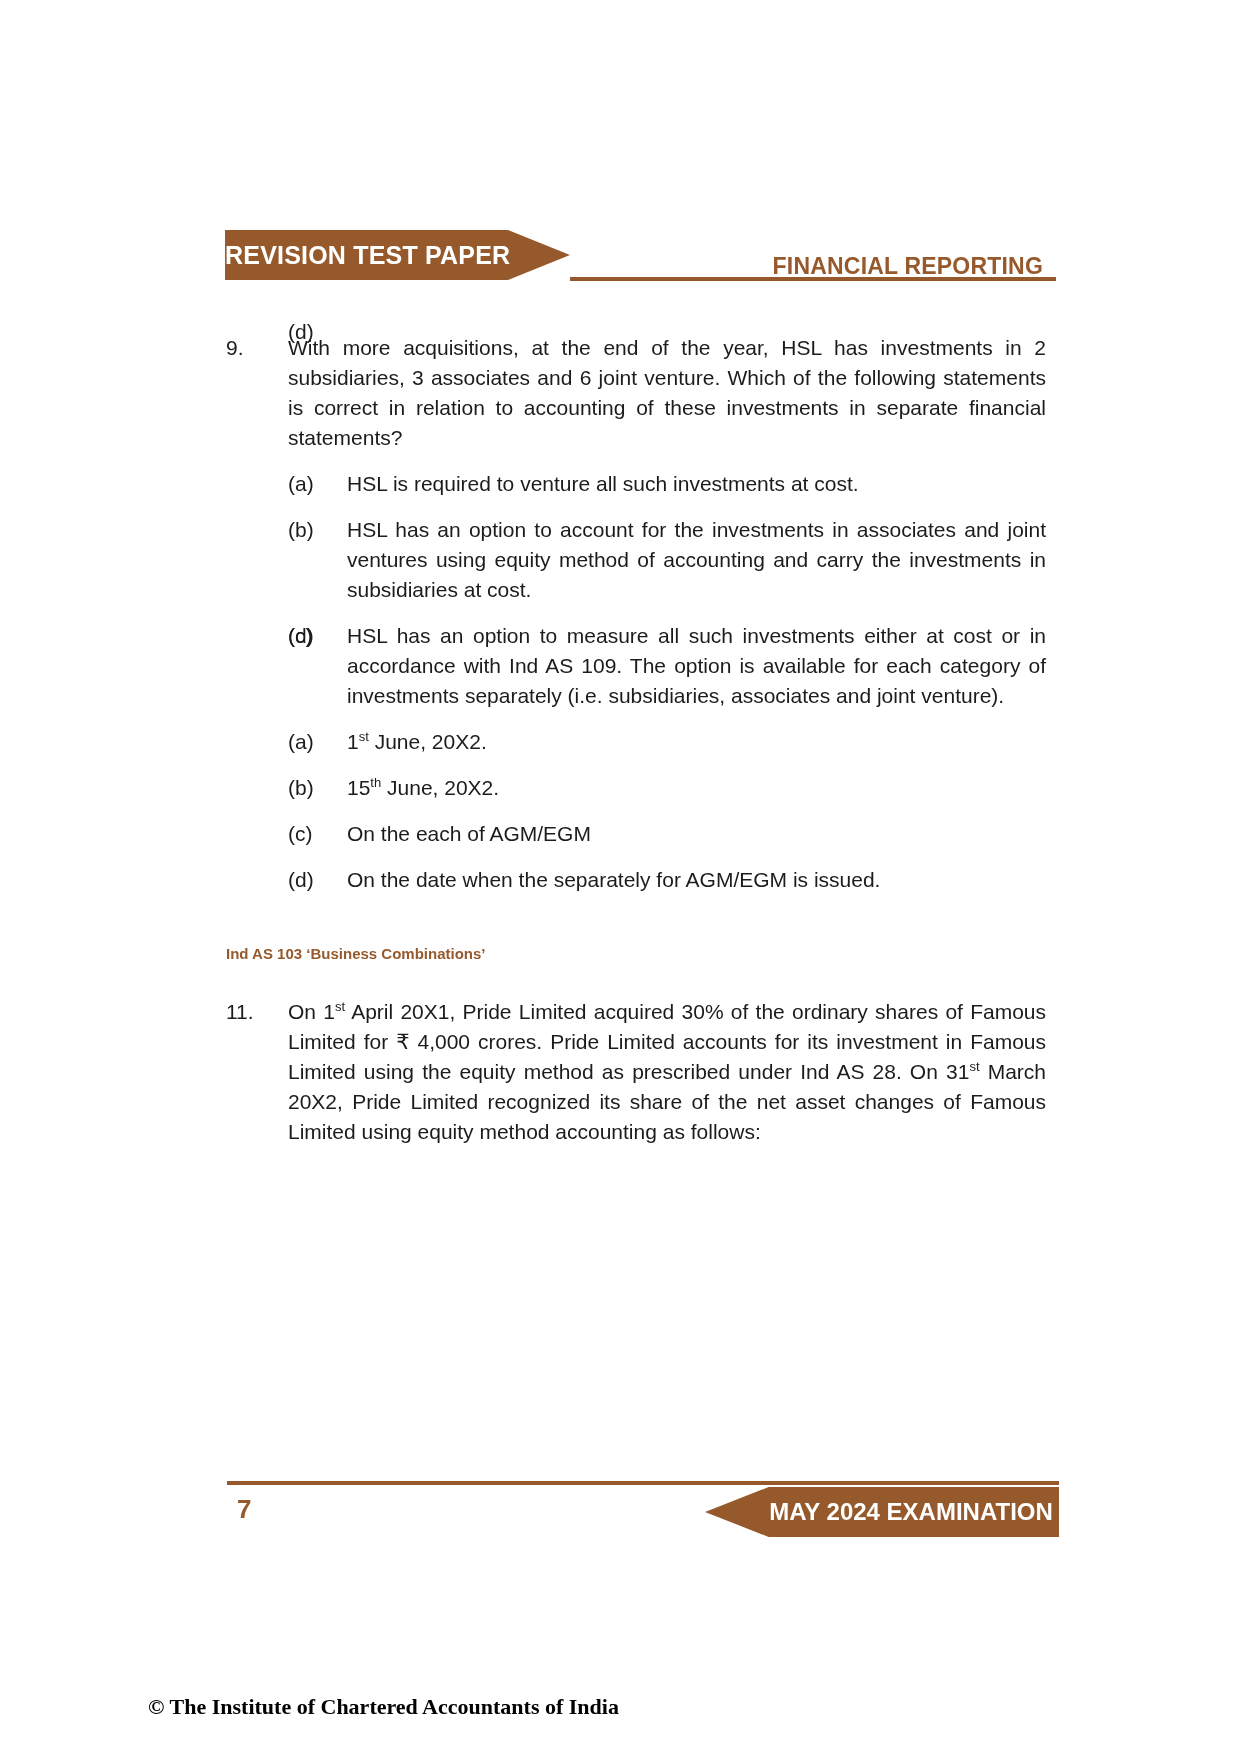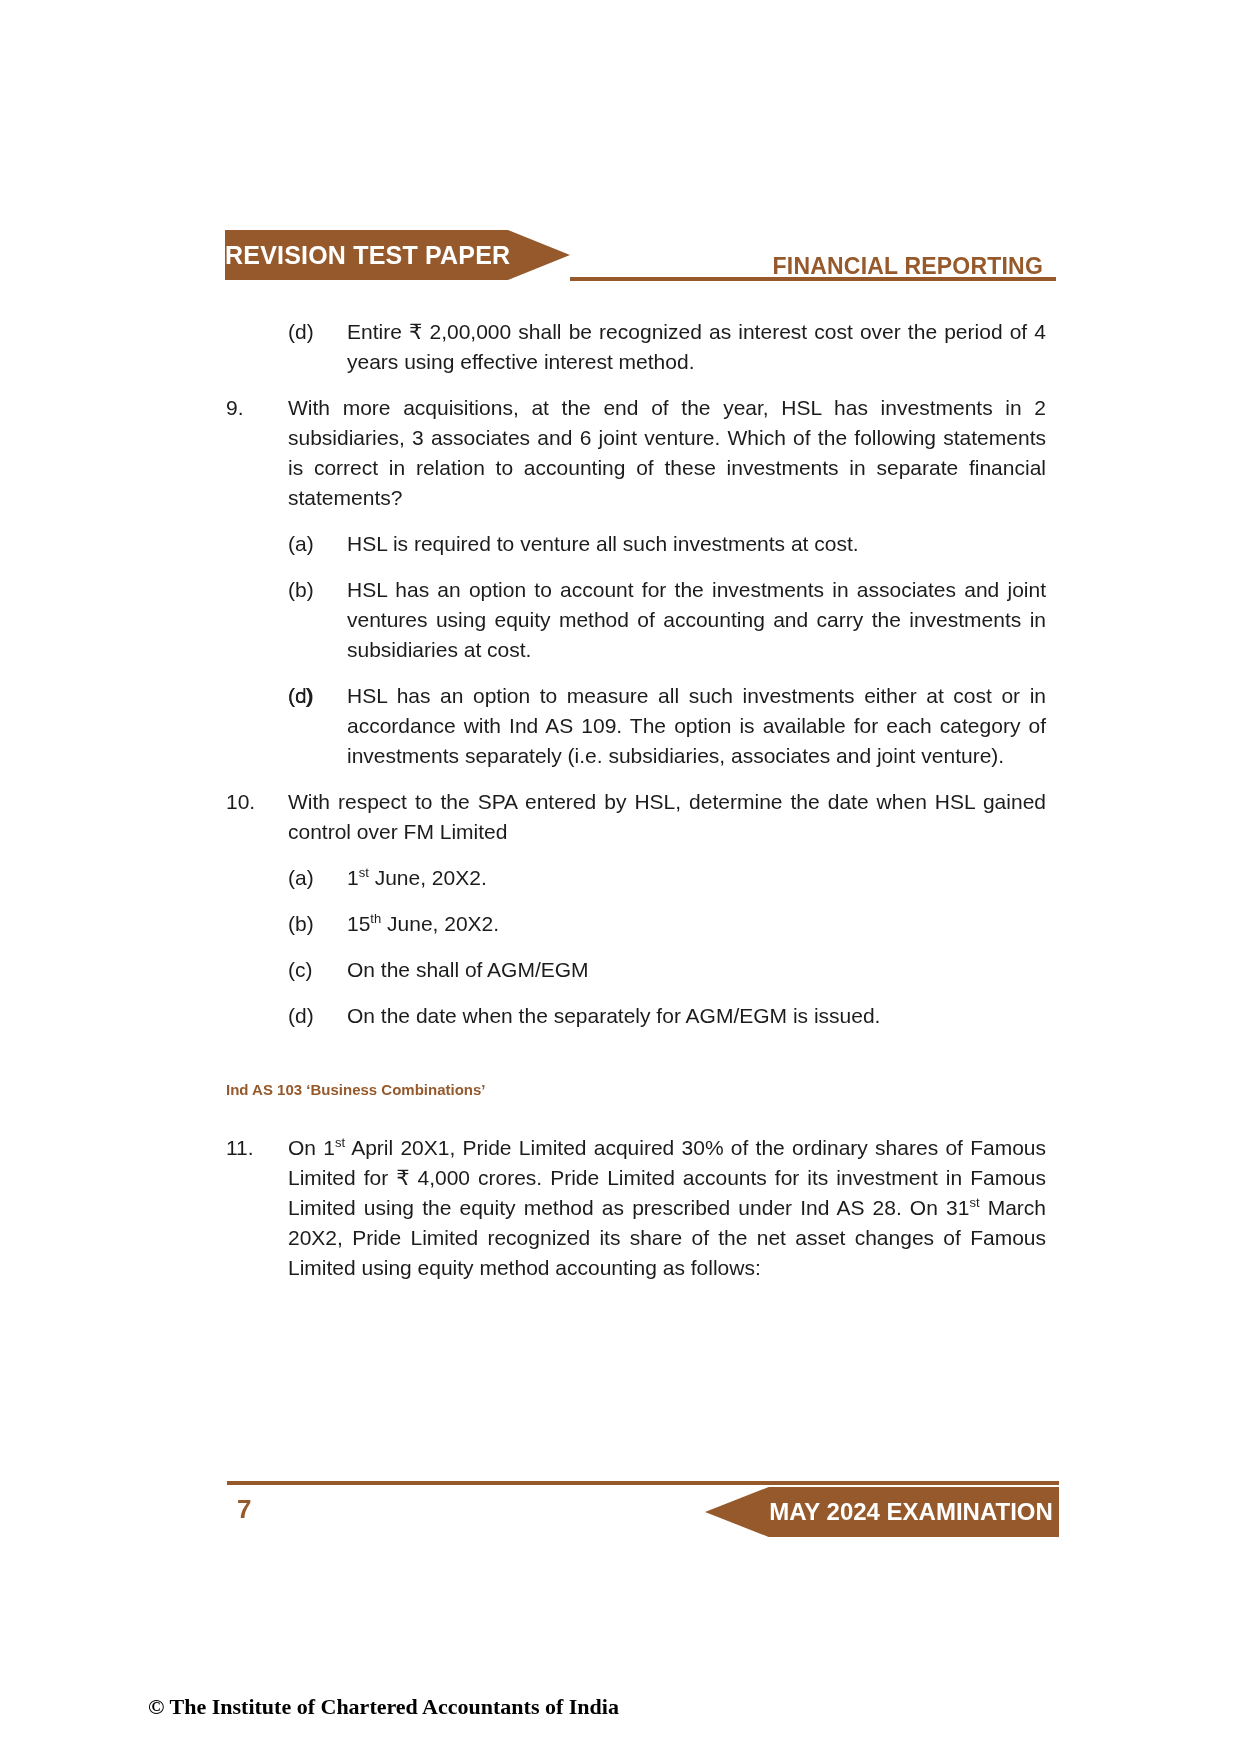--- a/index.html
+++ b/index.html
@@ -56,21 +56,20 @@
 <div class="hdr-banner">
   <span class="hdr-banner-label">REVISION TEST PAPER</span>
 </div>
 <div class="hdr-title">FINANCIAL REPORTING</div>
 <div class="hdr-rule"></div>
 
 <div class="content">
 
   <div class="para opt">
     <span class="opt-label">(d)</span>
-    <span>Entire ₹ 2,00,000 shall be recognized as interest cost over the period of 4 years using effective interest method.</span>
   </div>
 
   <div class="para">
     <span class="q-num">9.</span>
     <span>With more acquisitions, at the end of the year, HSL has investments in 2 subsidiaries, 3 associates and 6 joint venture.  Which of the following statements is correct in relation to accounting of these investments in separate financial statements?</span>
   </div>
   <div class="para opt">
     <span class="opt-label">(a)</span>
     <span>HSL is required to venture all such investments at cost.</span>
   </div>
@@ -79,35 +78,31 @@
     <span>HSL has an option to account for the investments in associates and joint ventures using equity method of accounting and carry the investments in subsidiaries at cost.</span>
   </div>
   <div class="para opt">
     <span class="opt-label">(c)</span>
   </div>
   <div class="para opt">
     <span class="opt-label">(d)</span>
     <span>HSL has an option to measure all such investments either at cost or in accordance with Ind AS 109.  The option is available for each category of investments separately (i.e. subsidiaries, associates and joint venture).</span>
   </div>
 
-  <div class="para">
-    <span class="q-num">10.</span>
-    <span>With respect to the SPA entered by HSL, determine the date when HSL gained control over FM Limited</span>
-  </div>
   <div class="para opt">
     <span class="opt-label">(a)</span>
     <span>1<sup>st</sup> June, 20X2.</span>
   </div>
   <div class="para opt">
     <span class="opt-label">(b)</span>
     <span>15<sup>th</sup> June, 20X2.</span>
   </div>
   <div class="para opt">
     <span class="opt-label">(c)</span>
-    <span>On the shall of AGM/EGM</span>
+    <span>On the each of AGM/EGM</span>
   </div>
   <div class="para opt">
     <span class="opt-label">(d)</span>
     <span>On the date when the separately for AGM/EGM is issued.</span>
   </div>
 
   <div class="section-heading">Ind AS 103 ‘Business Combinations’</div>
 
   <div class="para">
     <span class="q-num">11.</span>

